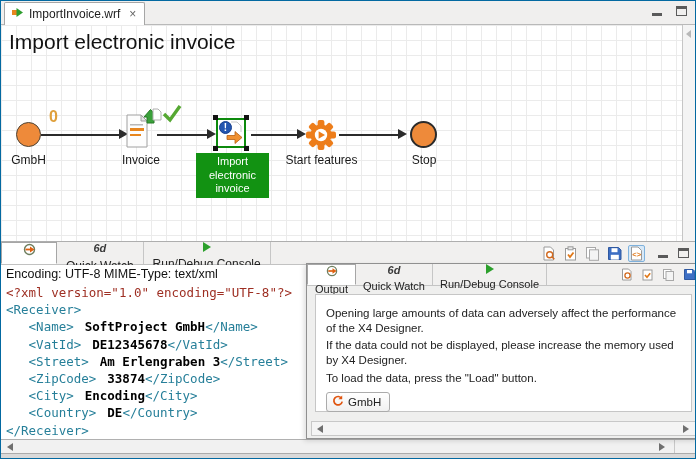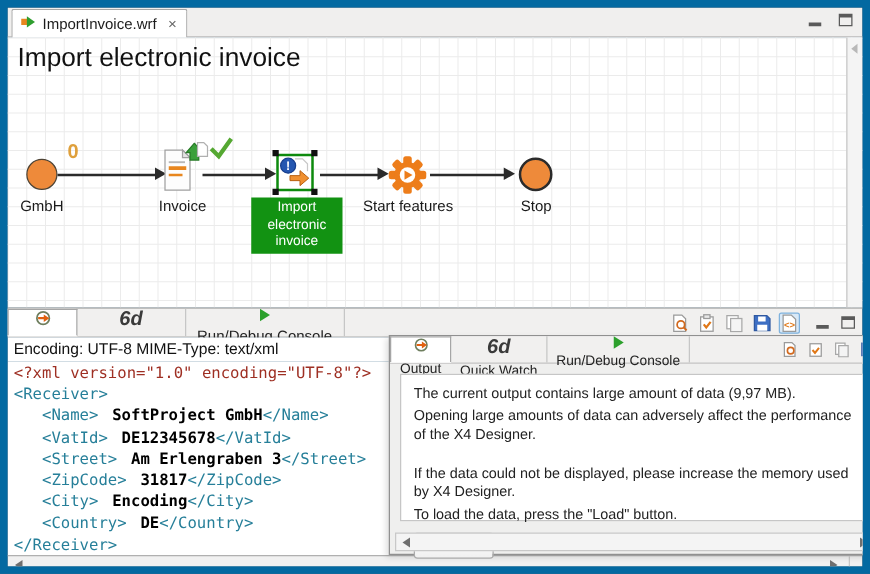--- a/index.html
+++ b/index.html
@@ -1,18 +1,18 @@
 <!DOCTYPE html>
 <html><head>
 <meta charset="utf-8">
 <style>
   * { margin:0; padding:0; box-sizing:border-box; }
   body { font-family:"Liberation Sans", sans-serif; background:#fff; }
-  .app { position:relative; width:696px; height:459px; border:6px solid #0369a1;
-         background:#0c4a6e; overflow:hidden; font-size:12px; color:#1c1c1c; }
+  .app { position:relative; width:696px; height:459px; border:1px solid #0369a1;
+         background:#f97316; overflow:hidden; font-size:12px; color:#1c1c1c; }
 
   
   .editor-tabbar { position:absolute; left:0; top:0; width:100%; height:24px;
                    background:#f0efee; border-bottom:1px solid #b9b9b9; }
   .etab { position:absolute; left:3px; top:1px; height:23px; display:flex; align-items:center;
           gap:5px; padding:0 8px 0 6px; background:#fff; border:1px solid #a6a6a6;
           border-bottom:none; border-radius:2px 2px 0 0; z-index:2; }
   .tclose { color:#666; font-size:12px; margin-left:4px; cursor:pointer; line-height:1; }
   .winbtns { position:absolute; right:8px; top:5px; display:flex; gap:14px; align-items:center; }
   .minbtn { width:10px; height:3px; background:#5a5a5a; display:inline-block; margin-top:6px; }
@@ -51,21 +51,21 @@
                  border-right:5px solid #b8b8b8; }
 
   
   .panel-tabbar { position:absolute; left:0; top:240px; width:100%; height:24px;
                   background:#f1f0ef; border-top:1px solid #aeaeae; border-bottom:1px solid #c2c2c2;
                   display:flex; align-items:stretch; }
   .ptab { display:flex; align-items:center; gap:5px; padding:0 9px; border-right:1px solid #c6c6c6;
           color:#222; white-space:nowrap;flex-direction:column; }
   .ptab.active { background:#fff; border:1px solid #a6a6a6; border-bottom:1px solid #fff; }
   .pclose { color:#666; margin-left:2px; }
-  .glasses { font-weight:bold; font-size:16px; color:#3a3a3a; font-style:italic; }
+  .glasses { font-weight:bold; font-size:11px; color:#3a3a3a; font-style:italic; }
   .runtri { width:0; height:0; border-top:5px solid transparent; border-bottom:5px solid transparent;
             border-left:8px solid #2ca02c; display:inline-block; }
   .ptools { margin-left:auto; display:flex; align-items:center; gap:5px; padding-right:6px; }
   .ticon { width:17px; height:17px; display:inline-flex; align-items:center; justify-content:center; }
   .ticon.hl { background:#d9e9f7; border:1px solid #7fb2dd; border-radius:2px; }
   .pwin { display:flex; gap:10px; align-items:center; margin-left:8px; }
 
   
   .enc { position:absolute; left:0; top:264px; width:100%; height:19px; background:#fff;
          font-size:12.5px; line-height:19px; padding-left:5px; color:#111; }
@@ -81,21 +81,21 @@
              background:#efefee; border:1px solid #909090; z-index:5;
              box-shadow:-2px 2px 5px rgba(0,0,0,0.13); }
   .ov-tabbar { position:absolute; left:0; top:0; width:100%; height:22px; background:#f1f0ef;
                border-bottom:1px solid #c4c4c4; display:flex; align-items:stretch; font-size:11px; }
   .ov-tabbar .ptab { padding:0 7px; gap:4px; }
   .ov-tools { margin-left:auto; display:flex; align-items:center; gap:4px; padding-right:0; }
   .msgbox { position:absolute; left:8px; top:30px; right:6px; height:118px; background:#fff;
             border:1px solid #c6c6c6; padding:8px 10px; font-size:11.5px; color:#222; }
   .msgbox p { line-height:15px; }
   .gap-lg { margin-top:3px; }
-  .gap-sm { margin-top:16px; }
+  .gap-sm { margin-top:2px; }
   .load-btn { margin-top:6px; display:inline-flex; align-items:center; gap:4px;
               padding:2px 8px 2px 5px; background:linear-gradient(#ffffff,#f0f0f0);
               border:1px solid #ababab; border-radius:3px; font-size:11.5px; color:#222; cursor:pointer; }
   .ov-hscroll { position:absolute; left:4px; right:0; bottom:2px; height:15px; background:#f4f4f4;
                 border:1px solid #c8c8c8; }
 
   
   .main-hscroll { position:absolute; left:0; top:438px; width:100%; height:14px;
                   background:#f1f1f1; border-top:1px solid #b0b0b0; }
   .hs-sep { position:absolute; left:673px; top:0; height:100%; border-left:1px solid #c8c8c8; }
@@ -265,21 +265,21 @@
   </div>
 
   <div class="enc">Encoding: UTF-8 MIME-Type: text/xml</div>
 
   <div class="xml">
     <div class="xl"><span class="decl">&lt;?xml version="1.0" encoding="UTF-8"?&gt;</span></div>
     <div class="xl"><span class="tag">&lt;Receiver&gt;</span></div>
     <div class="xl"><span class="tag">   &lt;Name&gt;</span><span class="val">SoftProject GmbH</span><span class="tag">&lt;/Name&gt;</span></div>
     <div class="xl"><span class="tag">   &lt;VatId&gt;</span><span class="val">DE12345678</span><span class="tag">&lt;/VatId&gt;</span></div>
     <div class="xl"><span class="tag">   &lt;Street&gt;</span><span class="val">Am Erlengraben 3</span><span class="tag">&lt;/Street&gt;</span></div>
-    <div class="xl"><span class="tag">   &lt;ZipCode&gt;</span><span class="val">31817</span><span class="tag">&lt;/ZipCode&gt;</span></div>
+    <div class="xl"><span class="tag">   &lt;ZipCode&gt;</span><span class="val">33874</span><span class="tag">&lt;/ZipCode&gt;</span></div>
     <div class="xl"><span class="tag">   &lt;City&gt;</span><span class="val">Encoding</span><span class="tag">&lt;/City&gt;</span></div>
     <div class="xl"><span class="tag">   &lt;Country&gt;</span><span class="val">DE</span><span class="tag">&lt;/Country&gt;</span></div>
     <div class="xl"><span class="tag">&lt;/Receiver&gt;</span></div>
   </div>
 
   <div class="overlay">
     <div class="ov-tabbar">
       <div class="ptab active">
         <span>
           <svg width="12" height="12">
@@ -320,21 +320,20 @@
         </span>
         <span class="ticon">
           <svg width="13" height="13">
               <path d="M1.5 1.5 h8.5 l2 2 v8 h-10.5 z" fill="#3d6fc4" stroke="#2f58a0"></path>
               <rect x="4" y="2" width="5" height="3.3" fill="#fff"></rect>
             </svg>
         </span>
       </div>
     </div>
     <div class="msgbox">
-      <p>The current output contains large amount of data (9,97 MB).</p>
       <p class="gap-lg">Opening large amounts of data can adversely affect the performance of the X4 Designer.</p>
       <p class="gap-sm">If the data could not be displayed, please increase the memory used by X4 Designer.</p>
       <p class="gap-lg">To load the data, press the "Load" button.</p>
       <button class="load-btn">
         <span>
           <svg width="12" height="12" viewBox="0 0 12 12">
               <path d="M9.6 3.4 A4.2 4.2 0 1 0 10.2 6.6" fill="none" stroke="#e05510" stroke-width="1.7"></path>
               <path d="M10.2 0.4 L10.2 4.2 L6.4 4.2 z" fill="#e05510"></path>
             </svg>
         </span>

